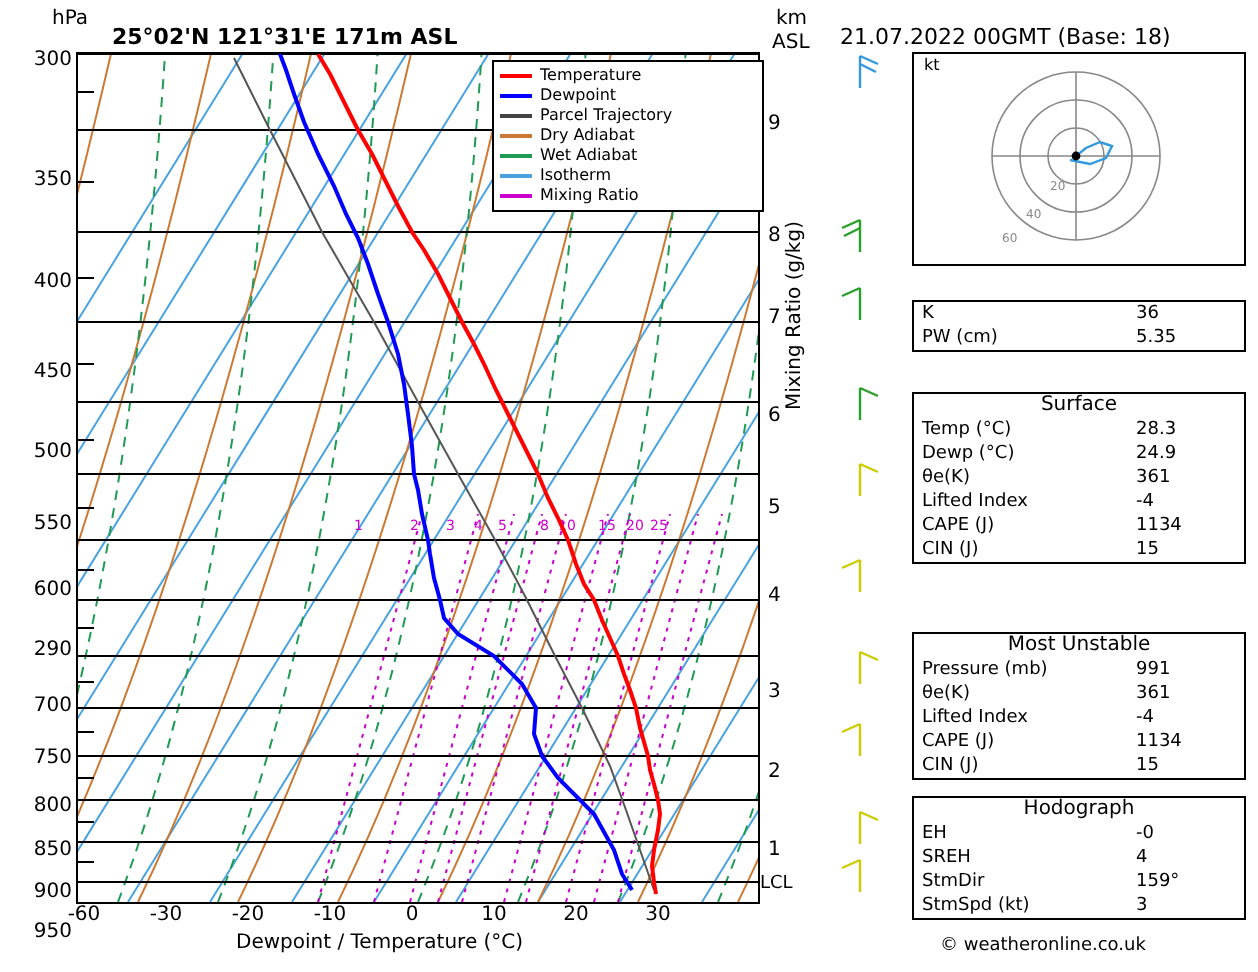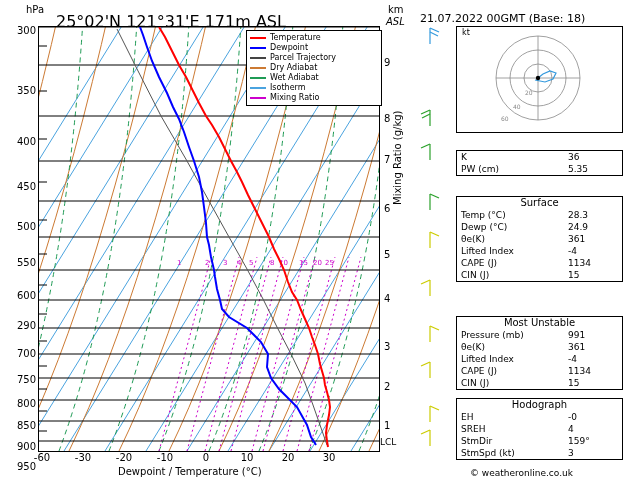--- a/index.html
+++ b/index.html
@@ -4,23 +4,23 @@
 <style>
   html,body{margin:0;padding:0;}
   body{
     width:629px;height:486px;background:#ffffff;
     font-family:"DejaVu Sans", sans-serif;
     font-size:10px;color:#000;position:relative;overflow:hidden;
   }
   .abs{position:absolute;}
   
   #hpa-label{left:26px;top:4px;font-size:10px;}
-  #station-title{left:56px;top:12px;font-size:16px;font-weight:normal;letter-spacing:0px;}
+  #station-title{left:56px;top:12px;font-size:11px;font-weight:bold;letter-spacing:0px;}
   #km-label{left:388px;top:4px;font-size:10px;}
-  #asl-label{left:386px;top:16px;font-size:10px;font-style:italic;}
+  #asl-label{left:386px;top:16px;font-size:10px;}
   #date-title{left:420px;top:12px;font-size:11px;font-weight:normal;}
   
   #plot{left:38px;top:26px;width:340px;height:424px;border:1px solid #000;overflow:hidden;background:#fff;}
   #plot svg{display:block;}
   
   .ylab{position:absolute;right:0;transform:translateY(-50%);font-size:10px;text-align:right;width:30px;}
   #ylabels{left:0px;top:26px;width:36px;height:424px;}
   
   #xlabels{left:38px;top:452px;width:340px;height:14px;}
   .xlab{position:absolute;transform:translateX(-50%);font-size:10px;}

